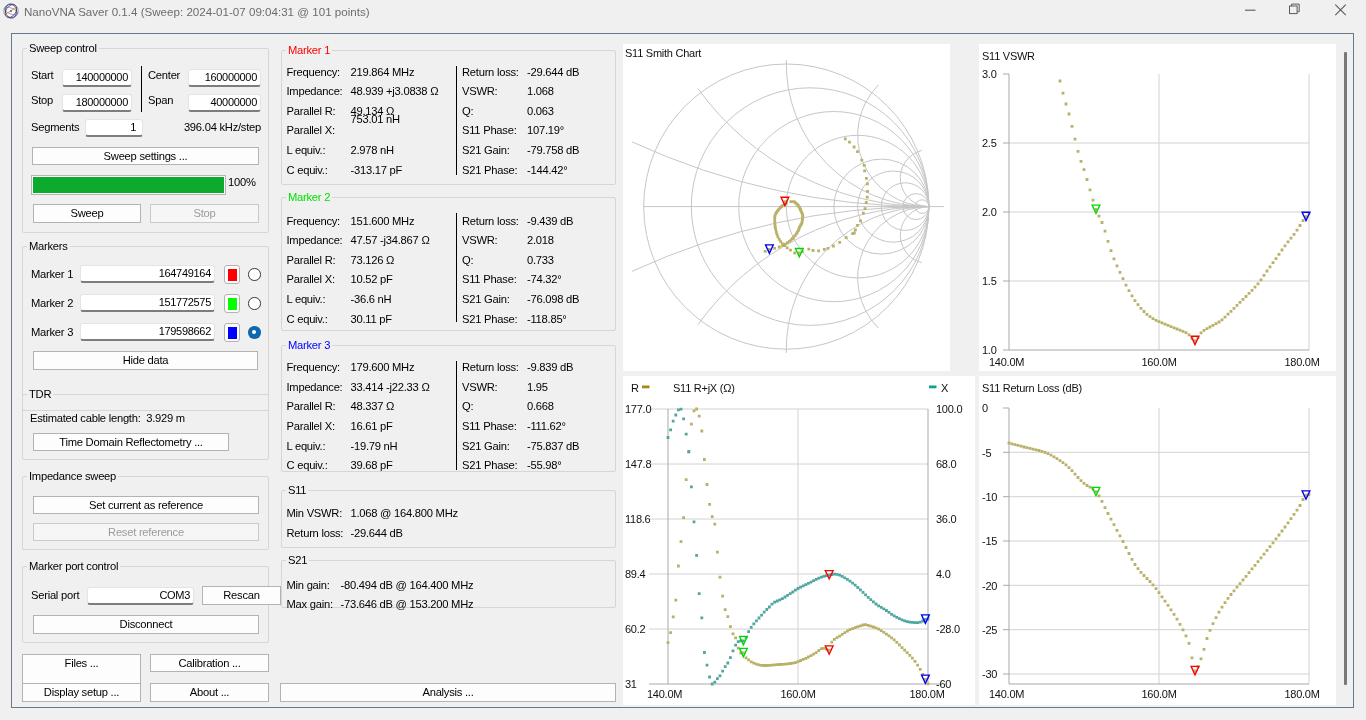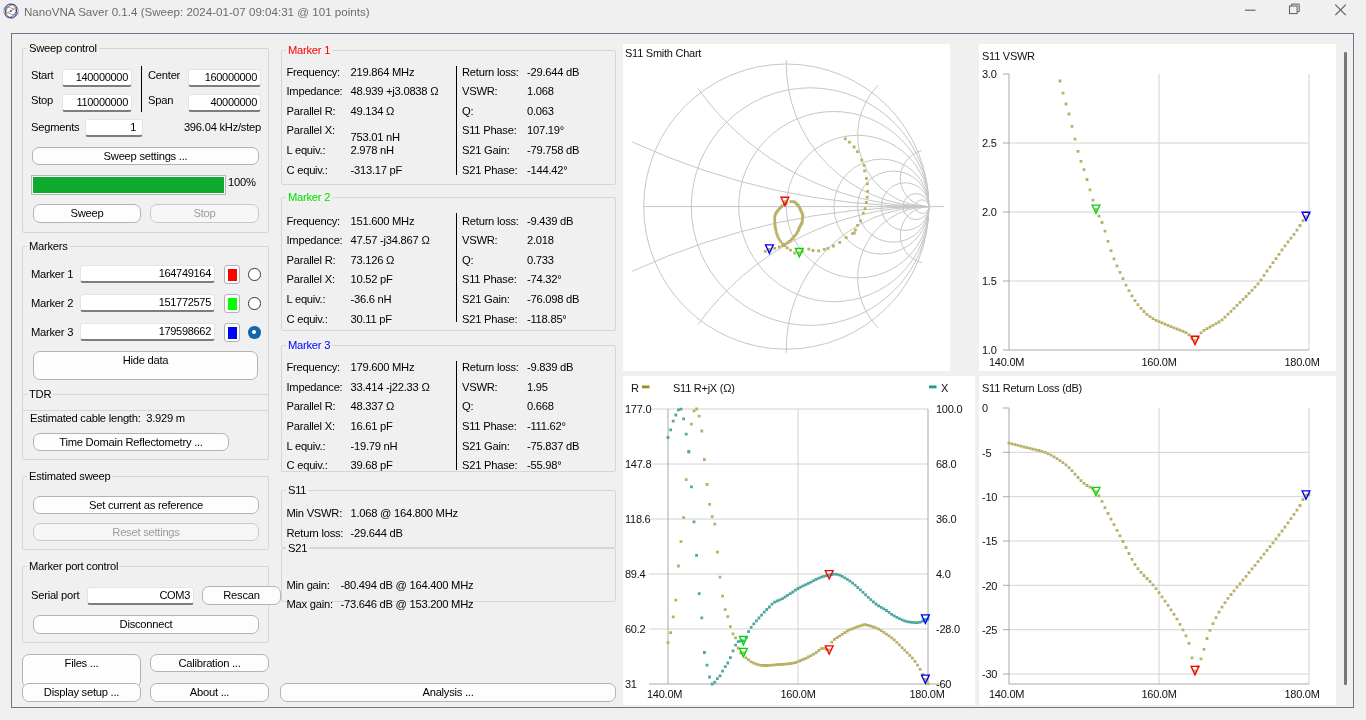--- a/index.html
+++ b/index.html
@@ -1,19 +1,19 @@
 <!DOCTYPE html>
 <html><head><meta charset="utf-8"><style>
 *{margin:0;padding:0;box-sizing:border-box}
 html,body{width:1366px;height:720px;background:#f0f0f0;font-family:"Liberation Sans",sans-serif;font-size:11.2px;letter-spacing:-0.25px;color:#000;overflow:hidden;position:relative}
 .abs{position:absolute}
 .frame{position:absolute;left:11px;top:33px;width:1343px;height:675px;border:1px solid #68788a}
 .gb{position:absolute;border:1px solid #d6d6d6;border-radius:2px}
 .gbl{position:absolute;top:-7px;left:4px;background:#f0f0f0;padding:0 2px;line-height:13px;white-space:nowrap}
-.btn{position:absolute;background:#fdfdfd;border:1px solid #b3b3b3;border-radius:7px;text-align:center;line-height:16px;white-space:nowrap}
+.btn{position:absolute;background:#fdfdfd;border:1px solid #b3b3b3;border-radius:0;text-align:center;line-height:16px;white-space:nowrap}
 .btn.dis{background:#f6f6f6;border-color:#c9c9c9;color:#9b9b9b}
 .inp{position:absolute;background:#fff;border:1px solid #e4e4e4;border-bottom:2px solid #7d7d7d;border-radius:3px;font-size:11px;letter-spacing:-0.3px;text-align:right;padding-right:3px;line-height:15px}
 .lbl{position:absolute;line-height:13px;white-space:nowrap}
 .sw{position:absolute;width:16px;height:19.5px;background:#fdfdfd;border:1px solid #b3b3b3;border-radius:3px}
 .sw i{position:absolute;left:3px;top:3.5px;width:9px;height:11.5px;display:block}
 .radio{position:absolute;width:12.5px;height:12.5px;border-radius:50%;border:1.2px solid #3a3a3a;background:#fff}
 svg{position:absolute;display:block}
 </style></head><body>
 <svg class="abs" style="left:3px;top:3px" width="16" height="16" viewBox="0 0 16 16">
 <circle cx="8" cy="8" r="7.2" fill="#fbfbfb" stroke="#8a8fa8" stroke-width="0.9"></circle>
@@ -32,21 +32,21 @@
   </svg>
 <div class="frame"></div>
 <div class="gb" style="left:22px;top:48px;width:247px;height:185px">
     <span class="gbl">Sweep control</span>
   </div>
 <div class="lbl" style="left:31px;top:69px">Start</div>
 <div class="inp" style="left:62px;top:69px;width:70px;height:18px">140000000</div>
 <div class="lbl" style="left:148px;top:69px">Center</div>
 <div class="inp" style="left:188px;top:69px;width:73px;height:18px">160000000</div>
 <div class="lbl" style="left:31px;top:93.5px">Stop</div>
-<div class="inp" style="left:62px;top:94px;width:70px;height:18px">110000000</div>
+<div class="inp" style="left:62px;top:94px;width:70px;height:18px">180000000</div>
 <div class="lbl" style="left:148px;top:93.5px">Span</div>
 <div class="inp" style="left:188px;top:94px;width:73px;height:18px">40000000</div>
 <div class="abs" style="left:141px;top:66px;width:1px;height:46px;background:#000"></div>
 <div class="lbl" style="left:31px;top:120.5px">Segments</div>
 <div class="inp" style="left:85px;top:118.5px;width:58px;height:18px;padding-right:6px">1</div>
 <div class="lbl" style="left:160px;top:120.5px;width:101px;text-align:right">396.04 kHz/step</div>
 <div class="btn" style="left:32px;top:147px;width:227px;height:18px">Sweep settings ...</div>
 <div class="abs" style="left:31px;top:174.5px;width:195px;height:20px;border:1px solid #b6b6b6;background:#fff;padding:1px">
     <div style="width:100%;height:100%;background:#0cab2e"></div>
   </div>
@@ -68,31 +68,31 @@
     <i style="background:#00ff00"></i>
   </div>
 <div class="radio" style="left:248px;top:297px"></div>
 <div class="lbl" style="left:31px;top:325.5px">Marker 3</div>
 <div class="inp" style="left:80px;top:323px;width:135px;height:18px">179598662</div>
 <div class="sw" style="left:224px;top:322.5px">
     <i style="background:#0000ff"></i>
   </div>
 <div class="abs" style="left:248px;top:326px;width:12.5px;height:12.5px;border-radius:50%;background:#0f68af"></div>
 <div class="abs" style="left:252.2px;top:330.2px;width:4.3px;height:4.3px;border-radius:50%;background:#fff"></div>
-<div class="btn" style="left:33px;top:351px;width:225px;height:29px;line-height:17px">Hide data</div>
+<div class="btn" style="left:33px;top:351px;width:225px;height:19px;line-height:17px">Hide data</div>
 <div class="gb" style="left:22px;top:394px;width:247px;height:66px">
     <span class="gbl">TDR</span>
   </div>
 <div class="lbl" style="left:30px;top:412px">Estimated cable length:&nbsp; 3.929 m</div>
 <div class="btn" style="left:33px;top:433px;width:196px;height:18px">Time Domain Reflectometry ...</div>
 <div class="gb" style="left:22px;top:476px;width:247px;height:74px">
-    <span class="gbl">Estimated sweep</span>
+    <span class="gbl">Impedance sweep</span>
   </div>
 <div class="btn" style="left:33px;top:496px;width:226px;height:18px">Set current as reference</div>
-<div class="btn dis" style="left:33px;top:523px;width:226px;height:18px">Reset settings</div>
+<div class="btn dis" style="left:33px;top:523px;width:226px;height:18px">Reset reference</div>
 <div class="gb" style="left:22px;top:566px;width:247px;height:77px">
     <span class="gbl">Marker port control</span>
   </div>
 <div class="lbl" style="left:31px;top:589px">Serial port</div>
 <div class="inp" style="left:87px;top:587px;width:107px;height:18px">COM3</div>
 <div class="btn" style="left:202px;top:586px;width:79px;height:19px;line-height:17px">Rescan</div>
 <div class="btn" style="left:33px;top:615px;width:226px;height:19px;line-height:17px">Disconnect</div>
 <div class="btn" style="left:22px;top:654px;width:119px;height:34px">Files ...</div>
 <div class="btn" style="left:150px;top:654px;width:119px;height:18px">Calibration ...</div>
 <div class="btn" style="left:22px;top:683px;width:119px;height:19px;line-height:17px">Display setup ...</div>
@@ -102,21 +102,21 @@
     <span class="gbl"><span style="color:#ff0000">Marker 1</span></span>
   </div>
 <div class="abs" style="left:456px;top:66px;width:1px;height:109px;background:#000"></div>
 <div class="lbl" style="left:286.5px;top:65.6px">Frequency:</div>
 <div class="lbl" style="left:350.5px;top:65.6px">219.864 MHz</div>
 <div class="lbl" style="left:286.5px;top:85.2px">Impedance:</div>
 <div class="lbl" style="left:350.5px;top:85.2px">48.939 +j3.0838 Ω</div>
 <div class="lbl" style="left:286.5px;top:104.8px">Parallel R:</div>
 <div class="lbl" style="left:350.5px;top:104.8px">49.134 Ω</div>
 <div class="lbl" style="left:286.5px;top:124.4px">Parallel X:</div>
-<div class="lbl" style="left:350.5px;top:131px">753.01 nH</div>
+<div class="lbl" style="left:350.5px;top:113px">753.01 nH</div>
 <div class="lbl" style="left:286.5px;top:144.0px">L equiv.:</div>
 <div class="lbl" style="left:350.5px;top:144.0px">2.978 nH</div>
 <div class="lbl" style="left:286.5px;top:163.6px">C equiv.:</div>
 <div class="lbl" style="left:350.5px;top:163.6px">-313.17 pF</div>
 <div class="lbl" style="left:462px;top:65.6px">Return loss:</div>
 <div class="lbl" style="left:527px;top:65.6px">-29.644 dB</div>
 <div class="lbl" style="left:462px;top:85.2px">VSWR:</div>
 <div class="lbl" style="left:527px;top:85.2px">1.068</div>
 <div class="lbl" style="left:462px;top:104.8px">Q:</div>
 <div class="lbl" style="left:527px;top:104.8px">0.063</div>
@@ -182,21 +182,21 @@
 <div class="lbl" style="left:527px;top:439.5px">-75.837 dB</div>
 <div class="lbl" style="left:462px;top:459.1px">S21 Phase:</div>
 <div class="lbl" style="left:527px;top:459.1px">-55.98°</div>
 <div class="gb" style="left:281px;top:490px;width:335px;height:58px">
     <span class="gbl">S11</span>
   </div>
 <div class="lbl" style="left:286.5px;top:507.1px">Min VSWR:</div>
 <div class="lbl" style="left:350.5px;top:507.1px">1.068 @ 164.800 MHz</div>
 <div class="lbl" style="left:286.5px;top:526.6px">Return loss:</div>
 <div class="lbl" style="left:350.5px;top:526.6px">-29.644 dB</div>
-<div class="gb" style="left:281px;top:548px;width:335px;height:54px">
+<div class="gb" style="left:281px;top:560px;width:335px;height:48px">
     <span class="gbl">S21</span>
   </div>
 <div class="lbl" style="left:286.5px;top:578.8px">Min gain:</div>
 <div class="lbl" style="left:340.5px;top:578.8px">-80.494 dB @ 164.400 MHz</div>
 <div class="lbl" style="left:286.5px;top:597.8px">Max gain:</div>
 <div class="lbl" style="left:340.5px;top:597.8px">-73.646 dB @ 153.200 MHz</div>
 <svg style="left:623px;top:44px" width="327" height="327" viewBox="0 0 327 327">
     <rect width="327" height="327" fill="#fff"></rect>
     <g stroke="#c6c6c6" stroke-width="1">
       <circle cx="163.3" cy="162.6" r="142.6" fill="none"></circle>

